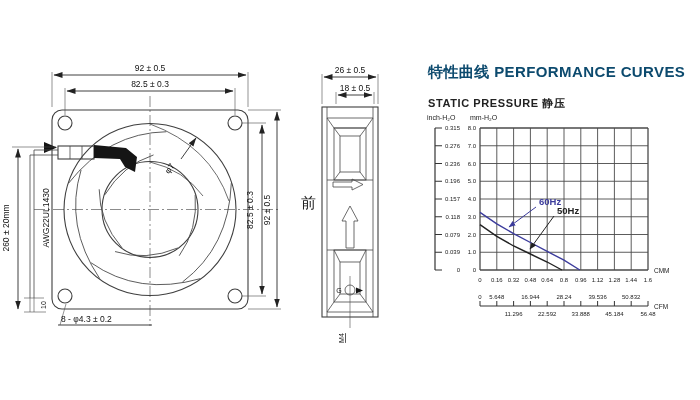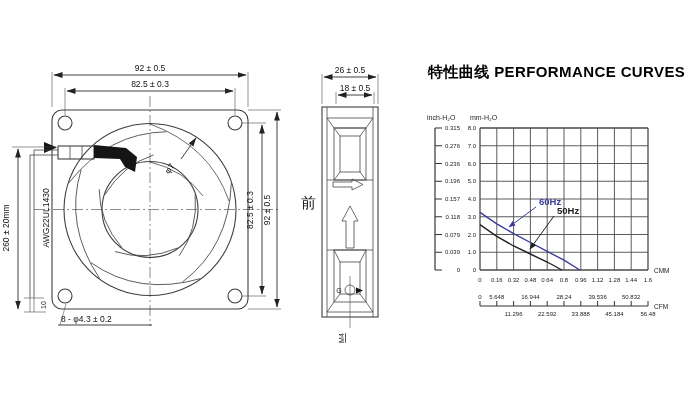--- a/index.html
+++ b/index.html
@@ -1,19 +1,19 @@
 <!DOCTYPE html>
 <html><head>
 <meta charset="utf-8">
 <style>
   html,body{margin:0;padding:0;background:#e8e8e8;}
   .canvas{position:relative;width:700px;height:400px;background:#ffffff;overflow:hidden;
           font-family:"Liberation Sans",sans-serif;}
   .abs{position:absolute;}
-  .title{font-size:15px;font-weight:600;color:#000000;letter-spacing:.4px;white-space:nowrap;}
+  .title{font-size:15px;font-weight:600;color:#0c4a6e;letter-spacing:.4px;white-space:nowrap;}
   .subtitle{font-size:11px;font-weight:700;color:#222;letter-spacing:.6px;white-space:nowrap;}
   
   .ln{fill:none;stroke:#3f3f3f;stroke-width:1.1;}
   .lnt{fill:none;stroke:#474747;stroke-width:0.8;}
   .cl{fill:none;stroke:#5a5a5a;stroke-width:0.7;stroke-dasharray:11 3 2 3;}
   .dim{stroke:#2b2b2b;stroke-width:0.9;fill:none;}
   .ext{stroke:#4c4c4c;stroke-width:0.6;fill:none;}
   .dtx{font-family:"Liberation Sans",sans-serif;font-size:8.5px;fill:#111;}
   .dtx7{font-family:"Liberation Sans",sans-serif;font-size:7px;fill:#111;}
   .tk{font-family:"Liberation Sans",sans-serif;font-size:6px;fill:#222;}
@@ -138,20 +138,21 @@
     <text class="dtx7" transform="rotate(-90 44 278)" x="44" y="278" text-anchor="middle" style="text-decoration:underline;">M4</text>
 
     <path class="ext" d="M22,44 V14 M78,44 V14 M36,44 V32 M74,44 V32"></path>
     <line class="dim" x1="24" y1="17" x2="76" y2="17" marker-start="url(#ms)" marker-end="url(#ms)"></line>
     <text class="dtx" x="50" y="13" text-anchor="middle">26 ± 0.5</text>
     <line class="dim" x1="38" y1="35" x2="72" y2="35" marker-start="url(#ms)" marker-end="url(#ms)"></line>
     <text class="dtx" x="55" y="31" text-anchor="middle">18 ± 0.5</text>
   </svg>
 
   <div class="abs title" style="left:428px;top:63px;">特性曲线 PERFORMANCE CURVES</div>
+  <div class="abs subtitle" style="left:428px;top:96px;">STATIC PRESSURE 静压</div>
 
   <svg id="curve-plot" class="abs" style="left:420px;top:110px;" width="280" height="235" viewBox="0 0 280 235">
     <defs>
       <marker id="mb" markerWidth="9" markerHeight="7" refX="6.5" refY="2.75" orient="auto" markerUnits="userSpaceOnUse">
         <path d="M0,0 L7,2.75 L0,5.5 Z" fill="#3c3c9c"></path>
       </marker>
       <marker id="mk2" markerWidth="9" markerHeight="7" refX="6.5" refY="2.75" orient="auto" markerUnits="userSpaceOnUse">
         <path d="M0,0 L7,2.75 L0,5.5 Z" fill="#222"></path>
       </marker>
     </defs>

